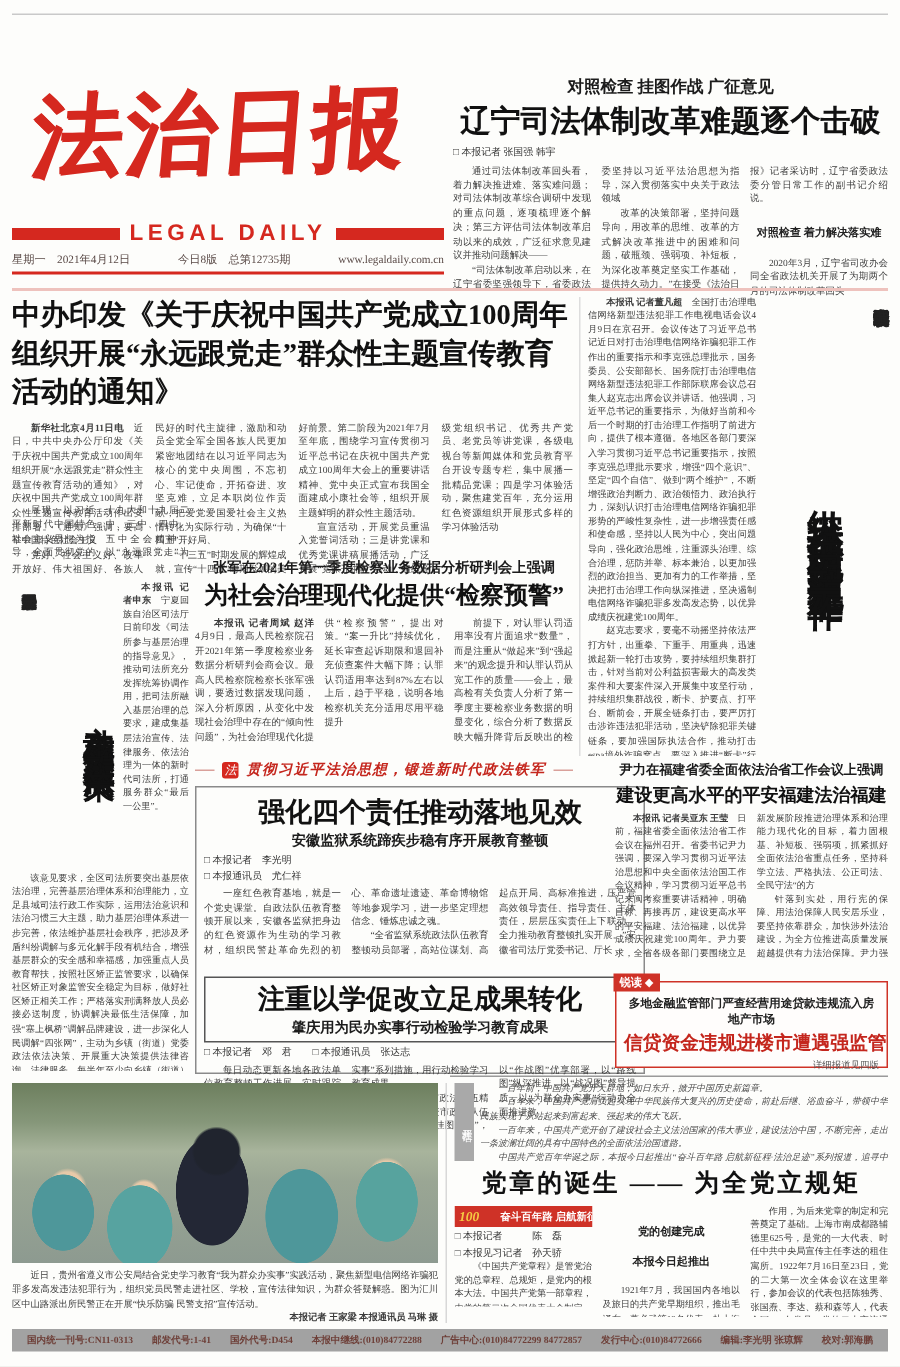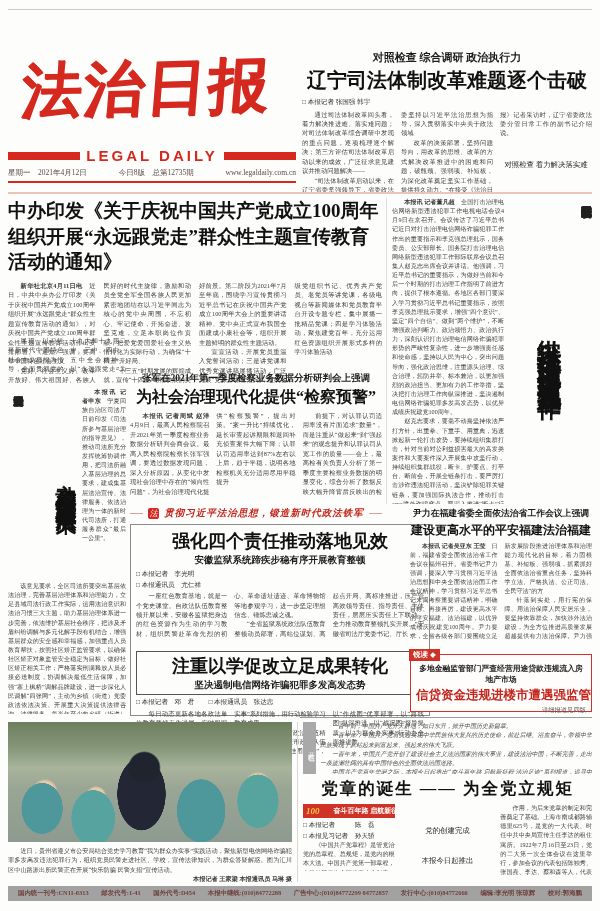--- a/index.html
+++ b/index.html
@@ -9,21 +9,21 @@
   .abs { position:absolute; }
   .hairline { background:#c9c9c9; }
   
   .t { color:#3c3c3c; font-size:6.3px; line-height:1.5; text-align:justify; overflow:hidden; }
   .t p { text-indent:2em; }
   .t .lead { font-weight:bold; text-indent:2em; }
   .cols2 { column-count:2; column-gap:7px; }
   .cols3 { column-count:3; column-gap:7px; }
   .cols4 { column-count:4; column-gap:8px; }
   .byl { font-size:6.6px; color:#333; line-height:1.6; }
-  .subhead { font-weight:normal; text-align:center; font-size:7.4px; color:#222; text-indent:0 !important; margin:21px 0; }
+  .subhead { font-weight:bold; text-align:center; font-size:7.4px; color:#222; text-indent:0 !important; margin:11px 0; }
   
   .mast-title { font-size:60px; font-weight:bold; color:#d5281f; letter-spacing:2px; transform:skewX(-6deg) rotate(-1.5deg); text-shadow:1px 1px 0 #d5281f; white-space:nowrap; }
   .ld-row { display:flex; align-items:center; gap:6px; }
   .ld-bar { height:8px; background:#d5281f; flex:1; }
   .ld-text { color:#d5281f; font-weight:bold; font-size:15px; letter-spacing:3px; font-family:"Liberation Sans","DejaVu Sans",sans-serif; }
   .date-row { display:flex; justify-content:space-between; font-size:7.5px; color:#5a4a47; margin-top:4px; }
   
   .kicker { font-weight:bold; text-align:center; color:#1c1c1c; }
   .hl { font-weight:900; text-align:center; color:#111; font-family:"Liberation Serif","DejaVu Serif",serif; }
   .vert { writing-mode:vertical-rl; text-orientation:upright; }
@@ -79,21 +79,21 @@
     </div>
     <div class="date-row">
       <span>星期一　2021年4月12日</span>
       <span>今日8版　总第12735期</span>
       <span>www.legaldaily.com.cn</span>
     </div>
     <div style="height:2px;background:#d5281f;margin-top:3px"></div>
   </div>
 
   <div class="abs" style="left:302px;top:50px;width:290px;height:140px;">
-    <div class="kicker" style="font-size:11px">对照检查 综合调研 政治执行力</div>
+    <div class="kicker" style="font-size:11px">对照检查 挂图作战 广征意见</div>
     <div class="hl" style="font-size:20px;margin-top:2px;white-space:nowrap">辽宁司法体制改革难题逐个击破</div>
     <div class="byl" style="margin-top:3px">□ 本报记者 张国强 韩宇</div>
     <div class="t cols3" style="height:92px;margin-top:2px">
       <p>通过司法体制改革回头看，着力解决推进难、落实难问题；对司法体制改革综合调研中发现的重点问题，逐项梳理逐个解决；第三方评估司法体制改革启动以来的成效，广泛征求意见建议并推动问题解决——</p>
       <p>“司法体制改革启动以来，在辽宁省委坚强领导下，省委政法委坚持以习近平法治思想为指导，深入贯彻落实中央关于政法领域</p>
       <p>改革的决策部署，坚持问题导向，用改革的思维、改革的方式解决改革推进中的困难和问题，破瓶颈、强弱项、补短板，为深化改革奠定坚实工作基础，提供持久动力。”在接受《法治日报》记者采访时，辽宁省委政法委分管日常工作的副书记介绍说。</p>
       <p class="subhead">对照检查 着力解决落实难</p>
       <p>2020年3月，辽宁省司改办会同全省政法机关开展了为期两个月的司法体制改革回头</p>
 
     </div>
@@ -167,21 +167,21 @@
       </div>
       <div class="t cols3" style="height:56px;margin-top:1px">
         <p>一座红色教育基地，就是一个党史课堂。自政法队伍教育整顿开展以来，安徽各监狱把身边的红色资源作为生动的学习教材，组织民警赴革命先烈的初心、革命遗址遗迹、革命博物馆等地参观学习，进一步坚定理想信念、锤炼忠诚之魂。</p>
         <p>“全省监狱系统政法队伍教育整顿动员部署，高站位谋划、高起点开局、高标准推进，压严管高效领导责任、指导责任、主体责任，层层压实责任上下联动，全力推动教育整顿扎实开展。”安徽省司法厅党委书记、厅长，</p>
 
       </div>
     </div>
     <div style="margin-top:4px">
       <div class="tbox" style="padding:2px 4px">
         <div class="hl" style="font-size:18px;white-space:nowrap">注重以学促改立足成果转化</div>
-        <div class="kicker" style="font-size:9.5px;margin-top:1px">坚决遏制电信网络诈骗犯罪多发高发态势</div>
+        <div class="kicker" style="font-size:9.5px;margin-top:1px">肇庆用为民办实事行动检验学习教育成果</div>
       </div>
       <div class="byl" style="margin-top:2px;display:flex;gap:14px">
         <span>□ 本报记者　邓　君</span>
         <span>□ 本报通讯员　张达志</span>
       </div>
       <div class="t cols3" style="height:52px;margin-top:1px">
         <p>每日动态更新各地各政法单位教育整顿工作进展，实时跟踪并督导全市“战况”，检视学习教育“路线图”，细化备考学习模式，对标安排，推出“跨市为民办实事”系列措施，用行动检验学习教育成果——</p>
         <p>在广东省肇庆市政法队伍精准有力指导下，肇庆市政法队伍教育整顿工作实行“挂图作战”，以“作战图”优享部署，以“路线图”纵深推进，以“战况图”督导提质，以“为群众办实事”行动办全面推进教</p>
 
       </div>

